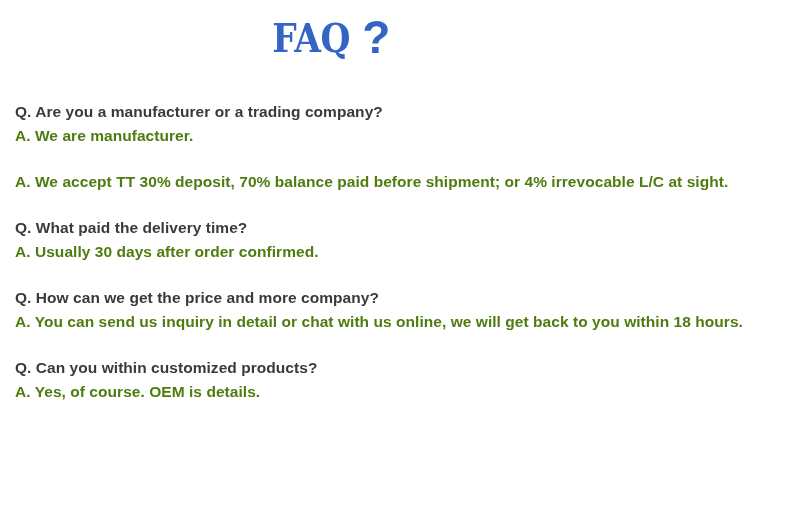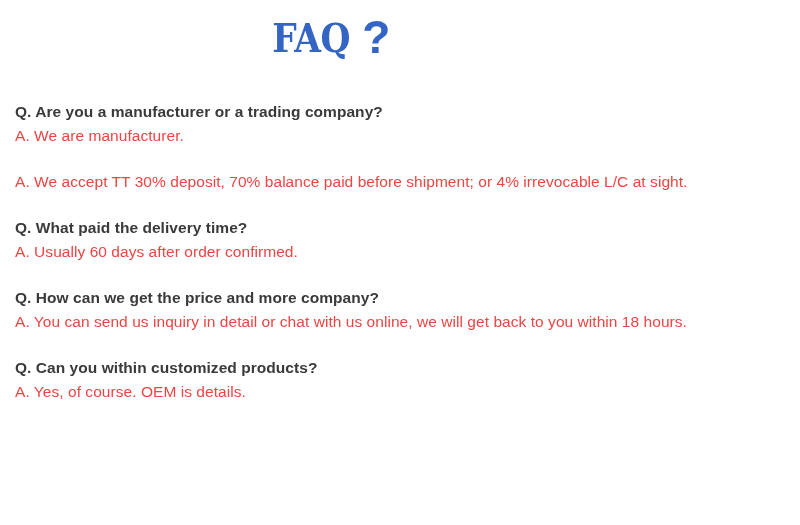--- a/index.html
+++ b/index.html
@@ -65,22 +65,22 @@
   }
   .faq-q {
     font-size: 15.5px;
     font-weight: bold;
     color: #3a3a3a;
     line-height: 24px;
     letter-spacing: 0.05px;
   }
   .faq-a {
     font-size: 15.5px;
-    font-weight: normal;
-    color: #ef4444;
+    font-weight: bold;
+    color: #4d7c0f;
     line-height: 24px;
     letter-spacing: 0.05px;
   }
 </style>
 </head>
 <body>
 
 <div class="faq-title">
   <span class="faq-word">FAQ</span><span class="faq-mark">?</span>
 </div>
@@ -91,21 +91,21 @@
     <div class="faq-q">Q. Are you a manufacturer or a trading company?</div>
     <div class="faq-a">A. We are manufacturer.</div>
   </div>
 
   <div class="faq-block">
     <div class="faq-a">A. We accept TT 30% deposit, 70% balance paid before shipment; or 4% irrevocable L/C at sight.</div>
   </div>
 
   <div class="faq-block">
     <div class="faq-q">Q. What paid the delivery time?</div>
-    <div class="faq-a">A. Usually 60 days after order confirmed.</div>
+    <div class="faq-a">A. Usually 30 days after order confirmed.</div>
   </div>
 
 
   <div class="faq-block">
     <div class="faq-q">Q. How can we get the price and more company?</div>
     <div class="faq-a">A. You can send us inquiry in detail or chat with us online, we will get back to you within 18 hours.</div>
   </div>
 
   <div class="faq-block">
     <div class="faq-q">Q. Can you within customized products?</div>

